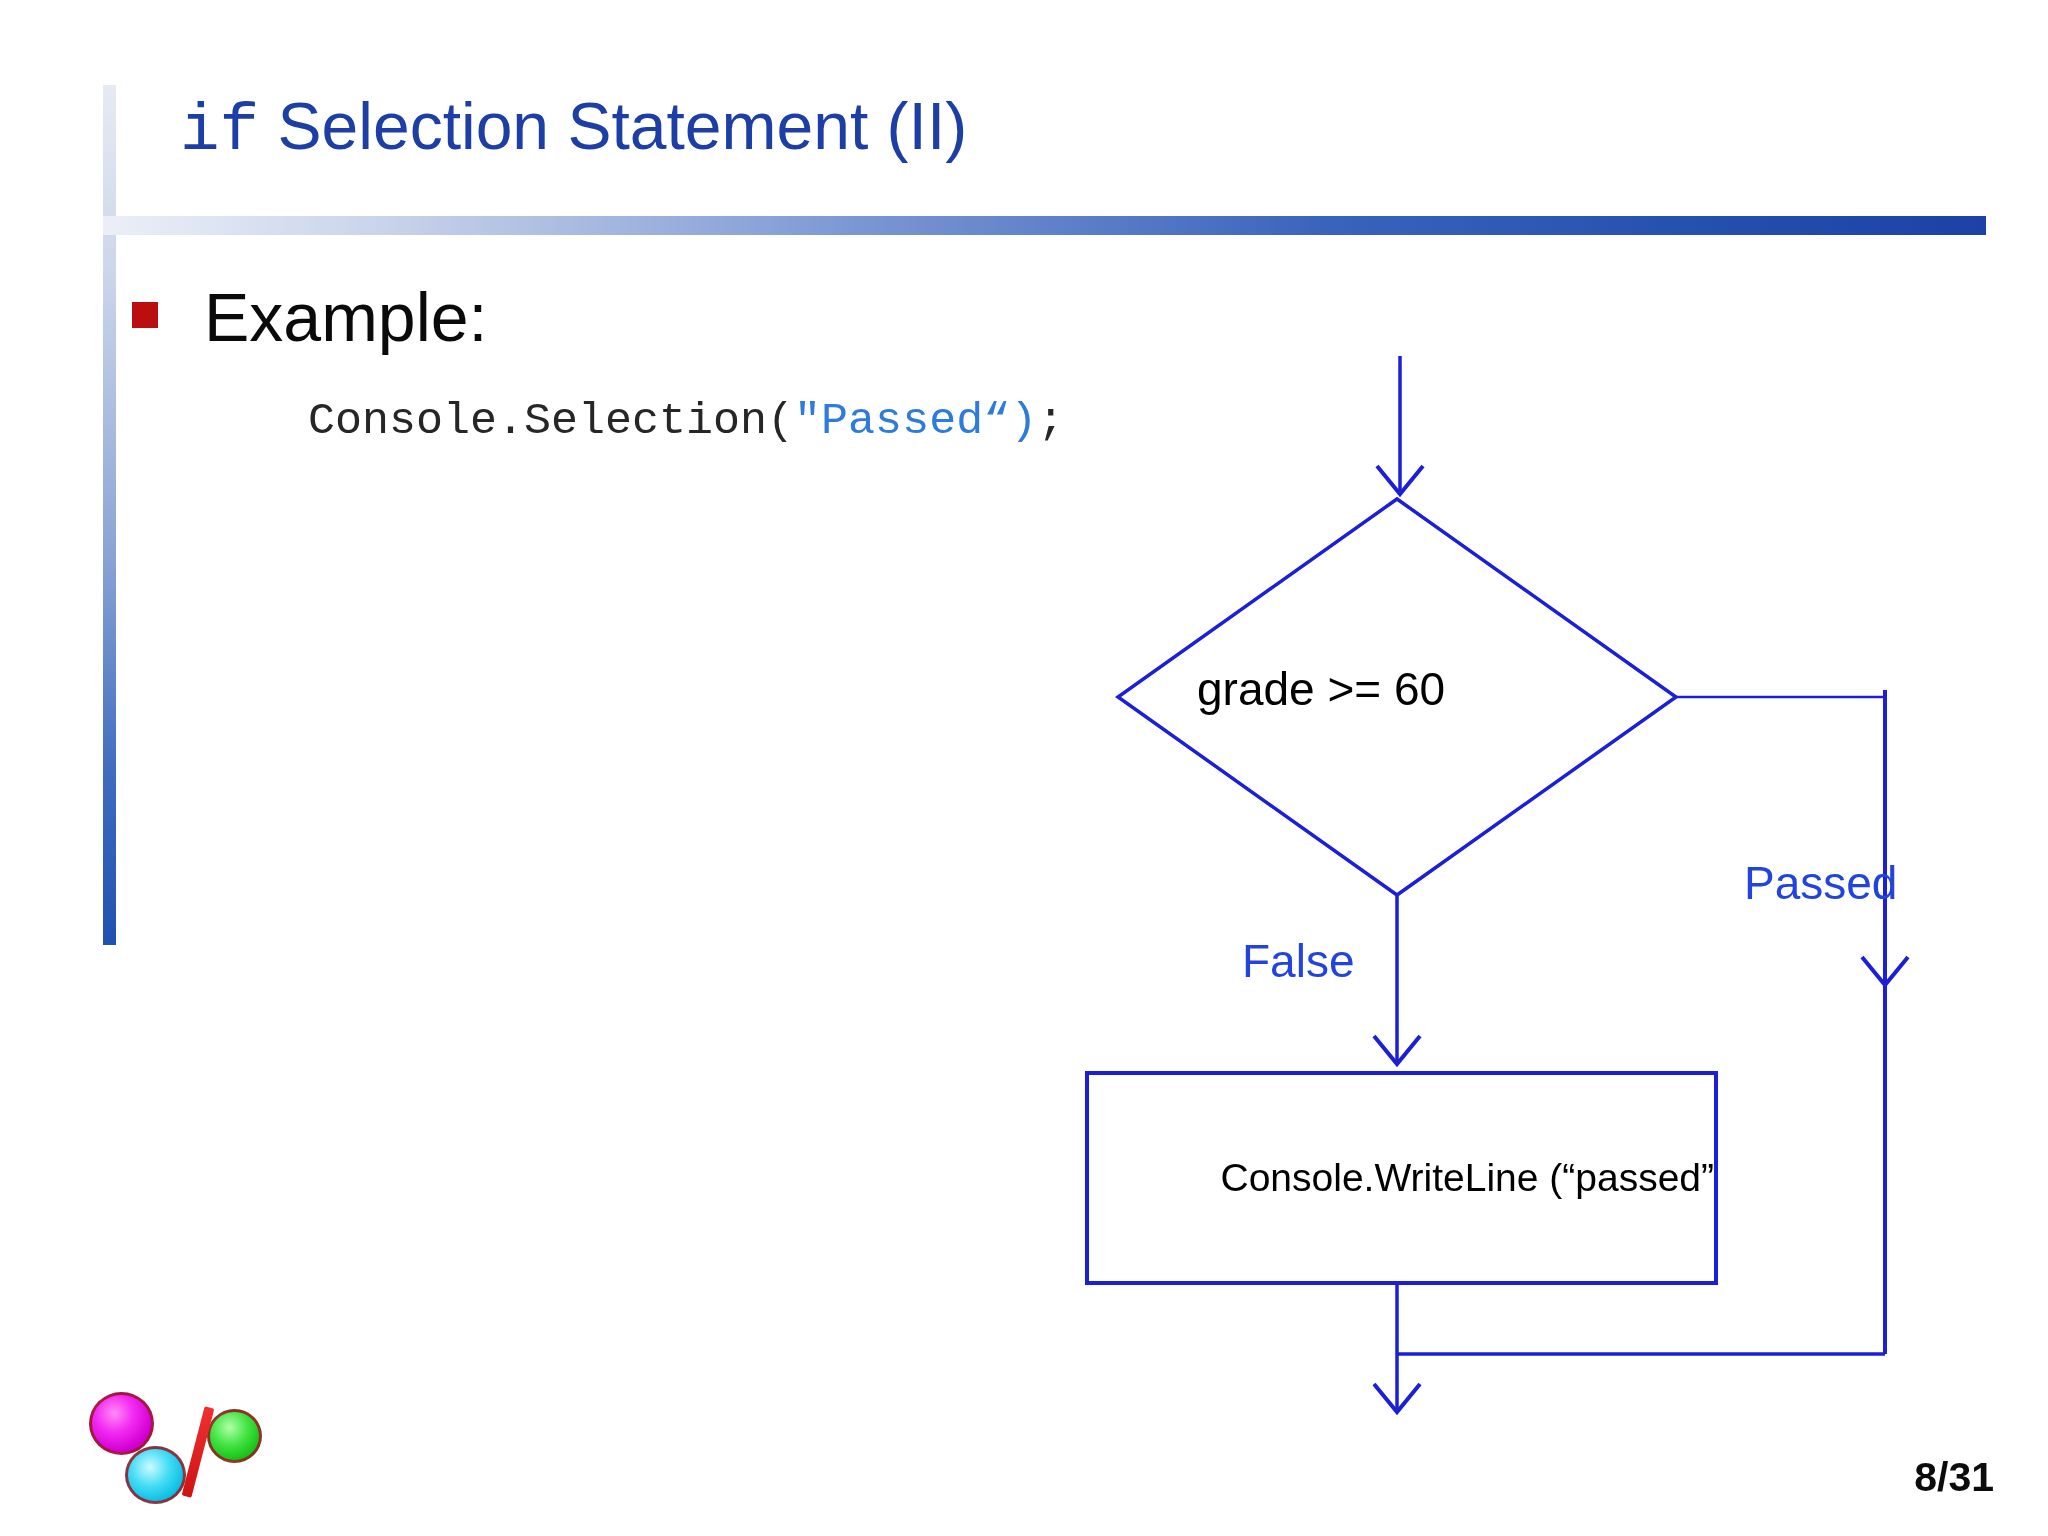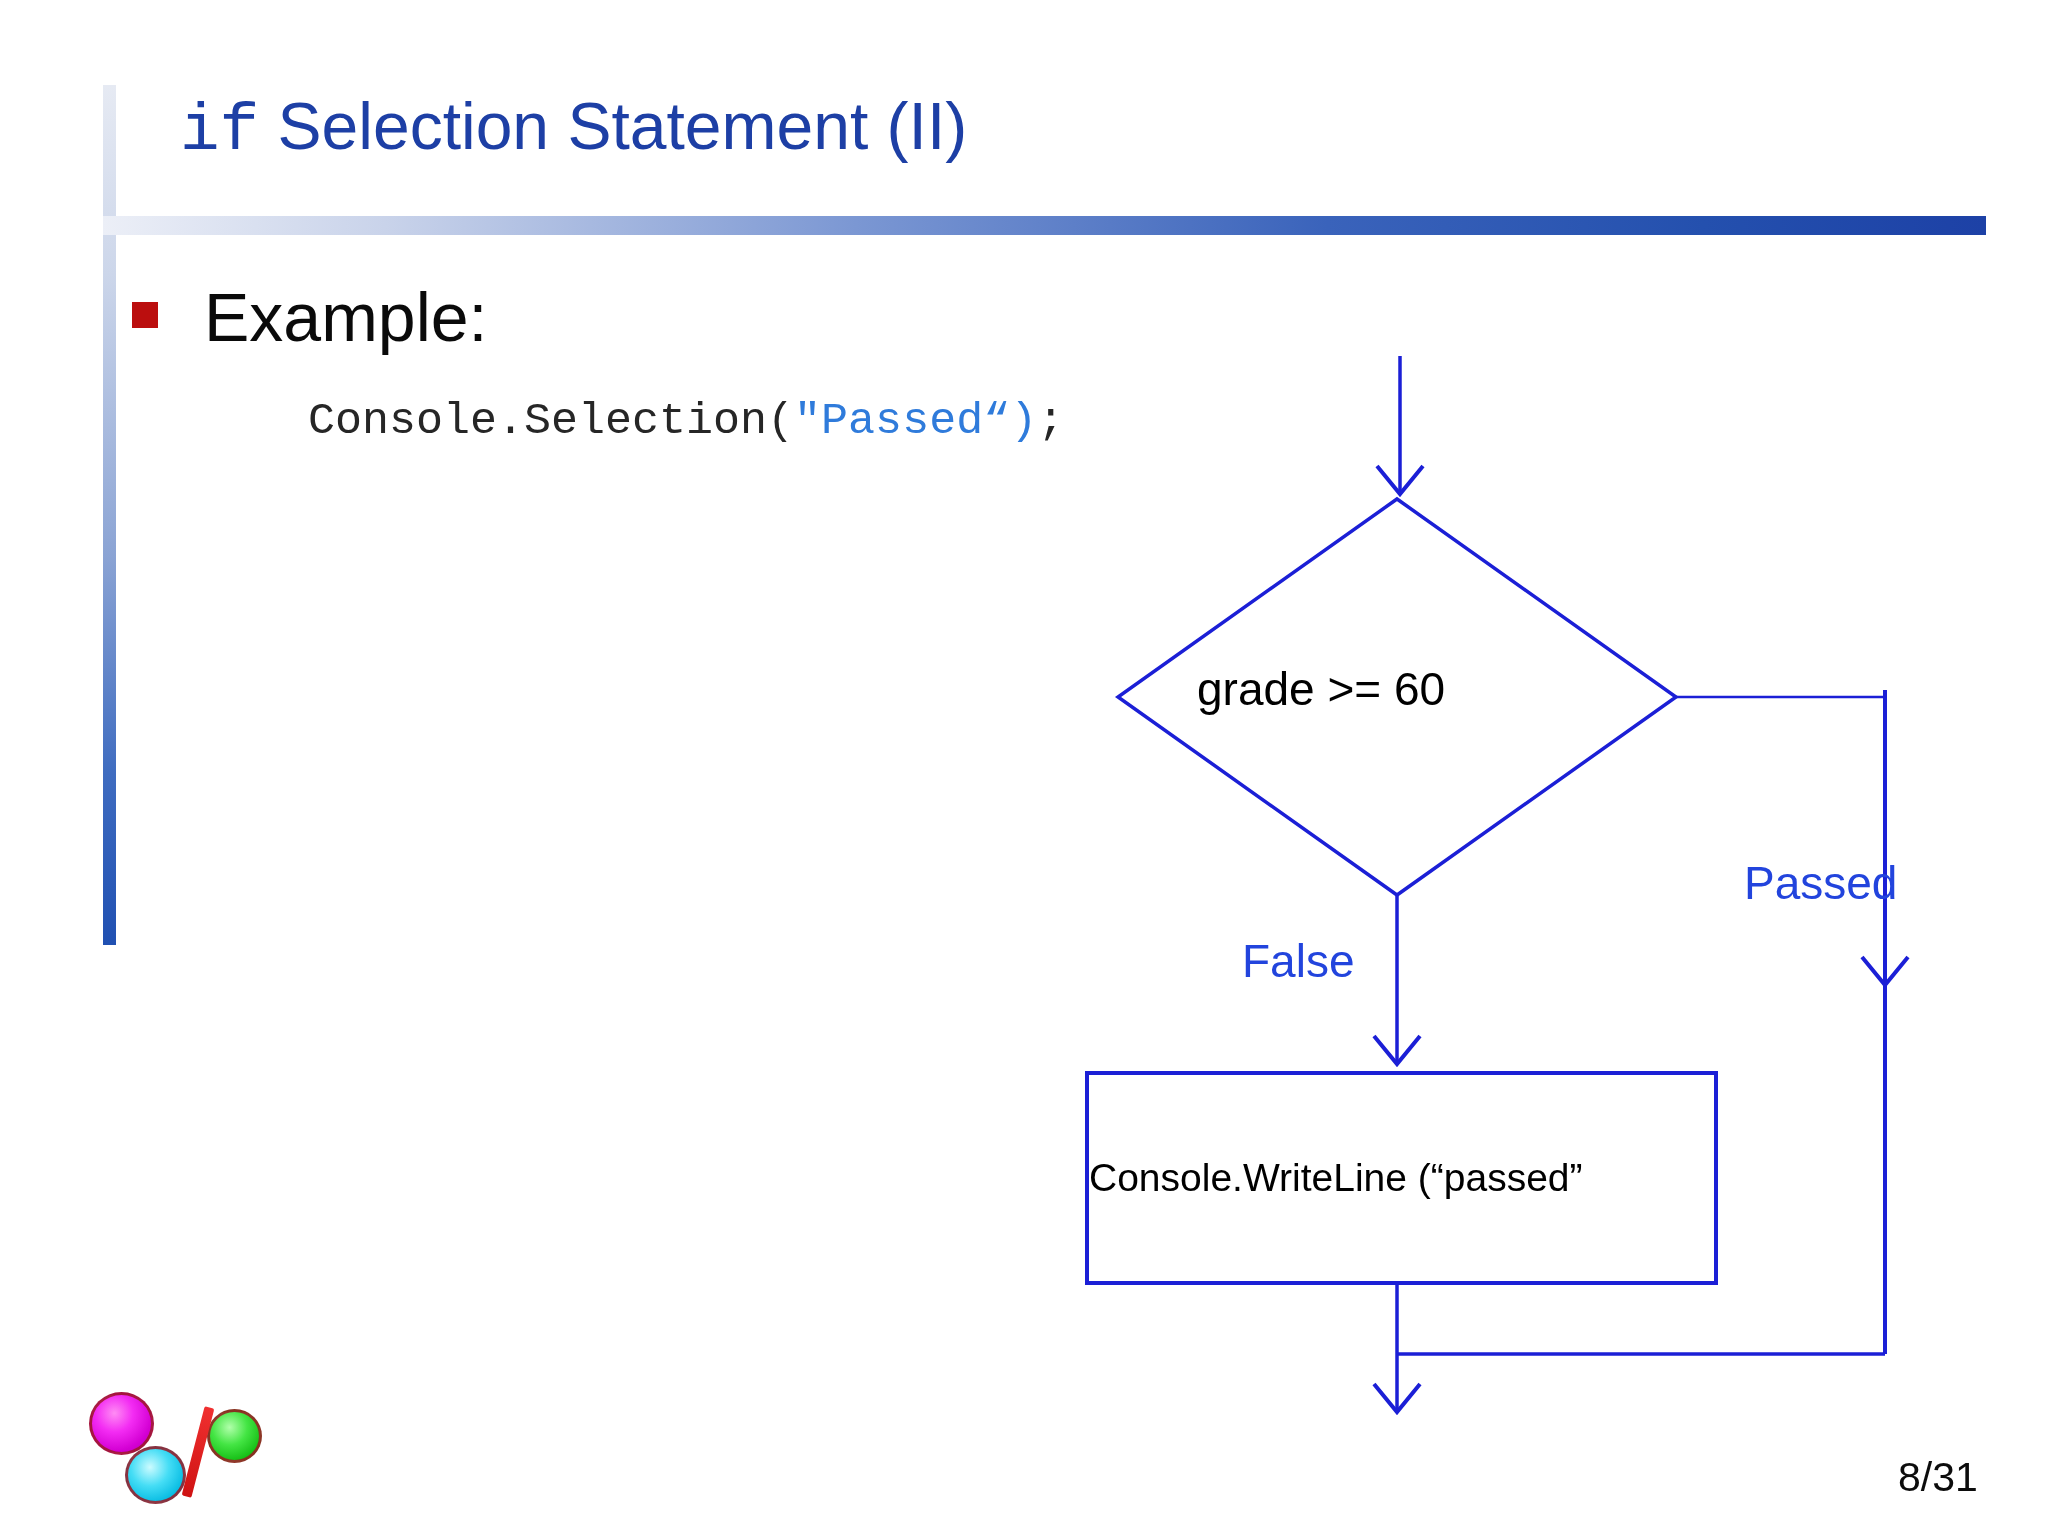--- a/index.html
+++ b/index.html
@@ -35,39 +35,39 @@
   .code .num{color:#3f7cd9;}
   .code .str{color:#2f7bdb;}
   .code .blu{color:#2f7bdb;}
   
   svg.flow{position:absolute;left:0;top:0;}
   .flow-label{position:absolute;color:#000000;font-size:46px;white-space:nowrap;}
   .branch-label{position:absolute;color:#2244dd;font-size:46px;white-space:nowrap;}
   .action-rect{
     position:absolute;left:1085px;top:1071px;width:633px;height:214px;
     border:4px solid #1b1fd6;background:#ffffff;box-sizing:border-box;
-    display:flex;align-items:center;justify-content:flex-start;
+    display:flex;align-items:center;justify-content:flex-end;
   }
   .action-rect .txt{font-size:39px;color:#000000;white-space:nowrap;}
   
   .ball{position:absolute;border-radius:50%;box-sizing:border-box;border:3px solid rgba(155,25,35,0.85);}
   .ball.magenta{left:89px;top:1392px;width:65px;height:63px;
     background:radial-gradient(circle at 38% 32%, #ff8cf4 0%, #f32cf3 35%, #d400d4 70%, #ad00ad 100%);}
   .ball.cyan{left:125px;top:1446px;width:61px;height:58px;
     background:radial-gradient(circle at 40% 35%, #ccfbff 0%, #45ddf5 40%, #00b8e0 80%, #0097bd 100%);}
   .ball.green{left:207px;top:1409px;width:55px;height:54px;
     background:radial-gradient(circle at 40% 32%, #b0ffaa 0%, #44e544 40%, #11bb11 80%, #079907 100%);}
   .slash{
     position:absolute;left:193px;top:1406px;width:10px;height:92px;
     background:linear-gradient(to bottom,#f03030,#cf1212);
     transform:rotate(14.5deg);transform-origin:50% 50%;border-radius:2px;
   }
   
-  .pagenum{position:absolute;left:1898px;top:1454px;width:96px;text-align:left;
-    font-size:41px;font-weight:normal;color:#0c0c0c;}
+  .pagenum{position:absolute;left:1898px;top:1454px;width:96px;text-align:right;
+    font-size:41px;font-weight:bold;color:#0c0c0c;}
 </style>
 </head>
 <body>
 
 <div>
 
   <div class="vbar"></div>
   <div class="hbar"></div>
 
   <h1 class="title"><span class="mono">if</span><span> Selection Statement (II)</span></h1>

